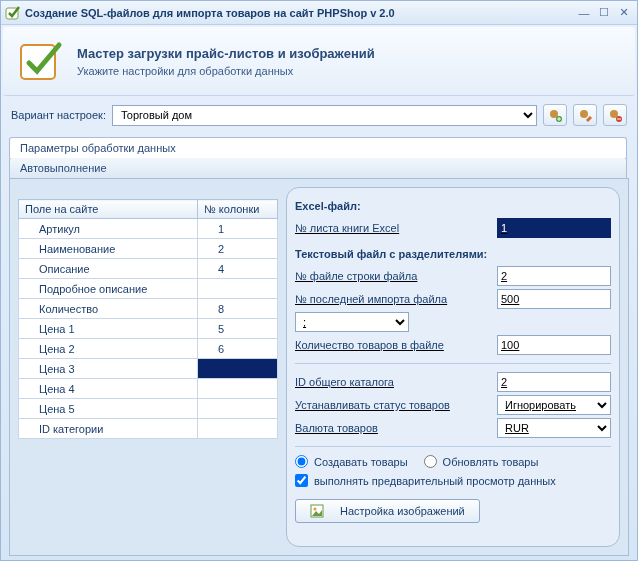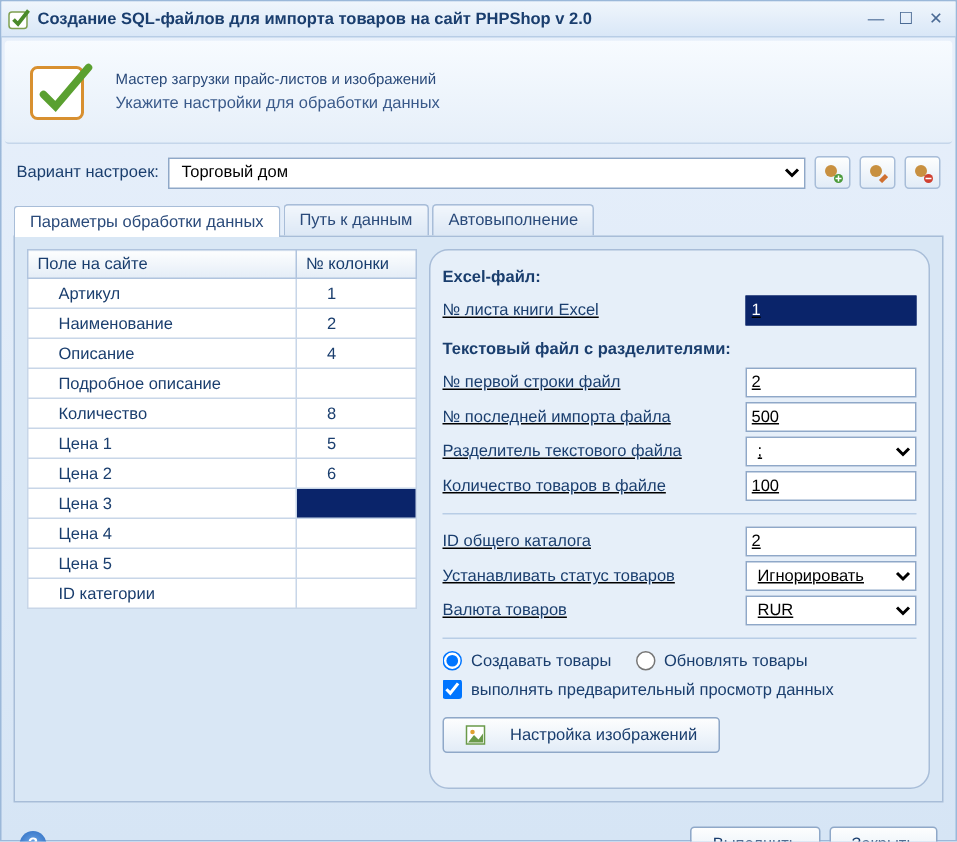--- a/index.html
+++ b/index.html
@@ -5,34 +5,34 @@
 * { box-sizing: border-box; margin: 0; padding: 0; font-family: Tahoma, Arial, sans-serif; font-size: 11px; }
 body { background: #d6e5f5; width: 638px; height: 561px; overflow: hidden; }
 .window { width: 638px; height: 561px; background: linear-gradient(#e8f0fb, #d6e5f5); border: 1px solid #9bb8d9; }
 .titlebar { height: 24px; background: linear-gradient(#f0f6fc, #d9e7f7); display: flex; align-items: center; padding: 0 4px; border-bottom: 1px solid #b8cde6; }
 .titlebar .ticon { width: 16px; height: 16px; margin-right: 4px; }
 .titlebar .title { flex: 1; color: #1a3e6e; font-weight: bold; }
 .winbtn { width: 18px; height: 16px; margin-left: 2px; display: flex; align-items: center; justify-content: center; color: #4a6a94; cursor: pointer; }
 
 .header { display: flex; align-items: center; padding: 10px 14px; background: linear-gradient(#f7fbff, #e6eff9); border-bottom: 1px solid #c5d6ea; margin: 2px; border-radius: 3px; }
 .header .hicon { width: 48px; height: 48px; margin-right: 12px; }
-.header .htitle { font-size: 10px; font-weight: normal; color: #2a4a7a; margin-bottom: 4px; }
+.header .htitle { font-size: 13px; font-weight: bold; color: #2a4a7a; margin-bottom: 4px; }
 .header .hsub { color: #3a5a8a; }
 
 .variant-row { display: flex; align-items: center; padding: 6px 10px; gap: 6px; }
 .variant-row label { color: #1a3e6e; }
 .variant-row select { flex: 1; height: 21px; border: 1px solid #8fa8c8; background: #fff; padding: 0 4px; }
 .iconbtn { width: 24px; height: 22px; border: 1px solid #a8bdd8; background: linear-gradient(#fdfefe, #e2ecf7); border-radius: 3px; display: flex; align-items: center; justify-content: center; cursor: pointer; }
 
-.tabs { display: flex; padding: 0 8px; margin-top: 4px; }
+.tabs { display: flex; padding: 0 8px; margin-top: 4px; flex-direction: column; }
 .tab { padding: 4px 10px; border: 1px solid #a8bdd8; border-bottom: none; background: linear-gradient(#f2f7fc, #dce8f5); color: #2a4a7a; margin-right: 2px; border-radius: 3px 3px 0 0; cursor: pointer; }
 .tab.active { background: #fff; position: relative; top: 1px; }
 
 .content { margin: 0 8px 8px 8px; border: 1px solid #a8bdd8; background: #d9e7f5; padding: 8px; display: flex; gap: 8px; height: 378px; }
-.left { width: 260px; }
+.left { width: 260px; margin-top: 12px; }
 .right { flex: 1; border: 1px solid #a8bdd8; background: #e6eff9; padding: 8px; border-radius: 13px; overflow-y: auto; }
 
 table.grid { width: 100%; border-collapse: collapse; background: #fff; border: 1px solid #9bb3d0; }
 table.grid th { background: linear-gradient(#fdfefe, #e4edf7); border: 1px solid #b0c4de; padding: 3px 6px; text-align: left; font-weight: normal; color: #1a3e6e; }
 table.grid td { border: 1px solid #c8d6e8; padding: 3px 20px; height: 20px; color: #1a3e6e; }
 table.grid tr.sel td.colcell { background: #0a246a; color: #fff; }
 
 .section-title { font-weight: bold; color: #1a3e6e; margin: 4px 0 6px 0; }
 .form-row { display: flex; align-items: center; margin: 3px 0; text-decoration: underline; }
 .form-row label { flex: 1; color: #1a3e6e; }
@@ -94,21 +94,20 @@
         <svg width="14" height="14">
           <circle cx="6" cy="6" r="4" fill="#c89040"></circle>
           <circle cx="11" cy="11" r="3" fill="#d04030"></circle>
           <path d="M9 11h4" stroke="#fff"></path>
         </svg>
       </div>
   </div>
 
   <div class="tabs">
     <div class="tab active">Параметры обработки данных</div>
-    <div class="tab">Путь к данным</div>
     <div class="tab">Автовыполнение</div>
   </div>
 
   <div class="content">
     <div class="left">
       <table class="grid">
         <thead>
             <tr>
           <th>Поле на сайте</th>
           <th style="width:80px">№ колонки</th>
@@ -165,29 +164,28 @@
 
     <div class="right">
       <div class="section-title">Excel-файл:</div>
       <div class="form-row">
         <label>№ листа книги Excel</label>
         <input class="hl" value="1" style="">
       </div>
 
       <div class="section-title" style="margin-top:10px">Текстовый файл с разделителями:</div>
       <div class="form-row">
-        <label>№ первой строки файл</label>
+        <label>№ файле строки файла</label>
         <input value="2" style="">
       </div>
       <div class="form-row">
         <label>№ последней импорта файла</label>
         <input value="500" style="">
       </div>
       <div class="form-row">
-        <label>Разделитель текстового файла</label>
         <select><option>;</option></select>
       </div>
       <div class="form-row">
         <label>Количество товаров в файле</label>
         <input value="100" style="">
       </div>
 
       <div class="hr"></div>
 
       <div class="form-row">

